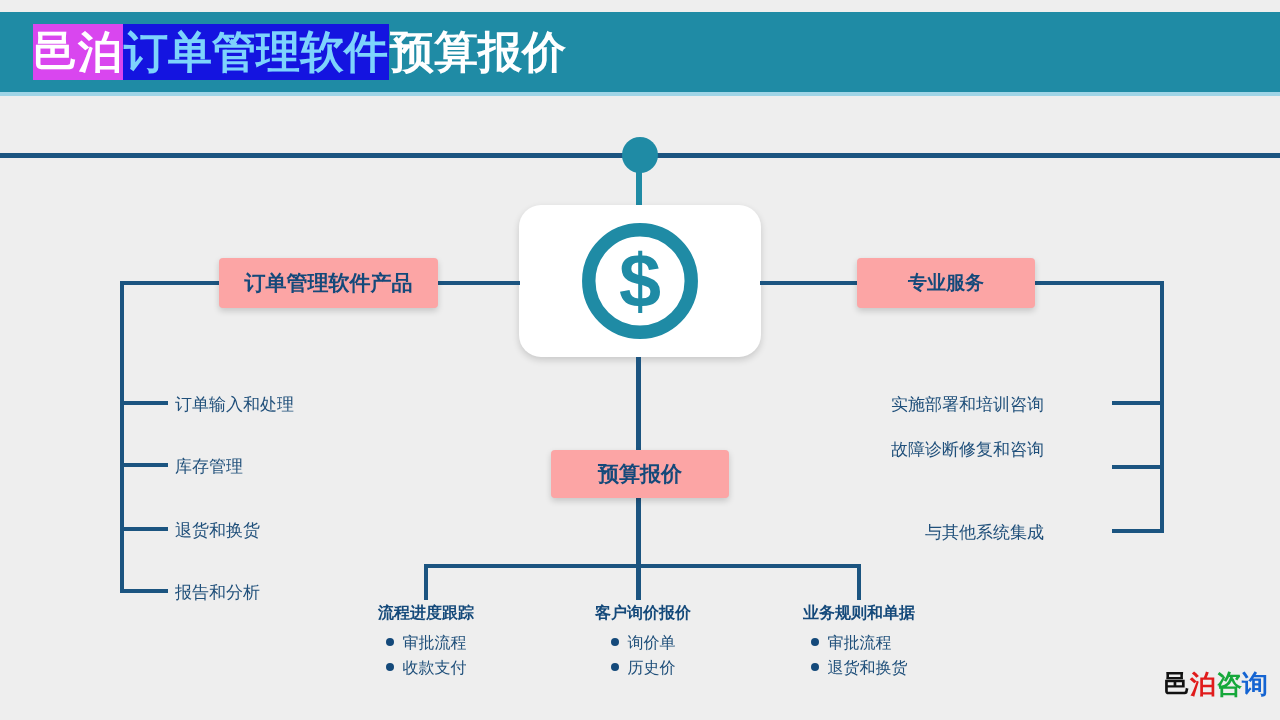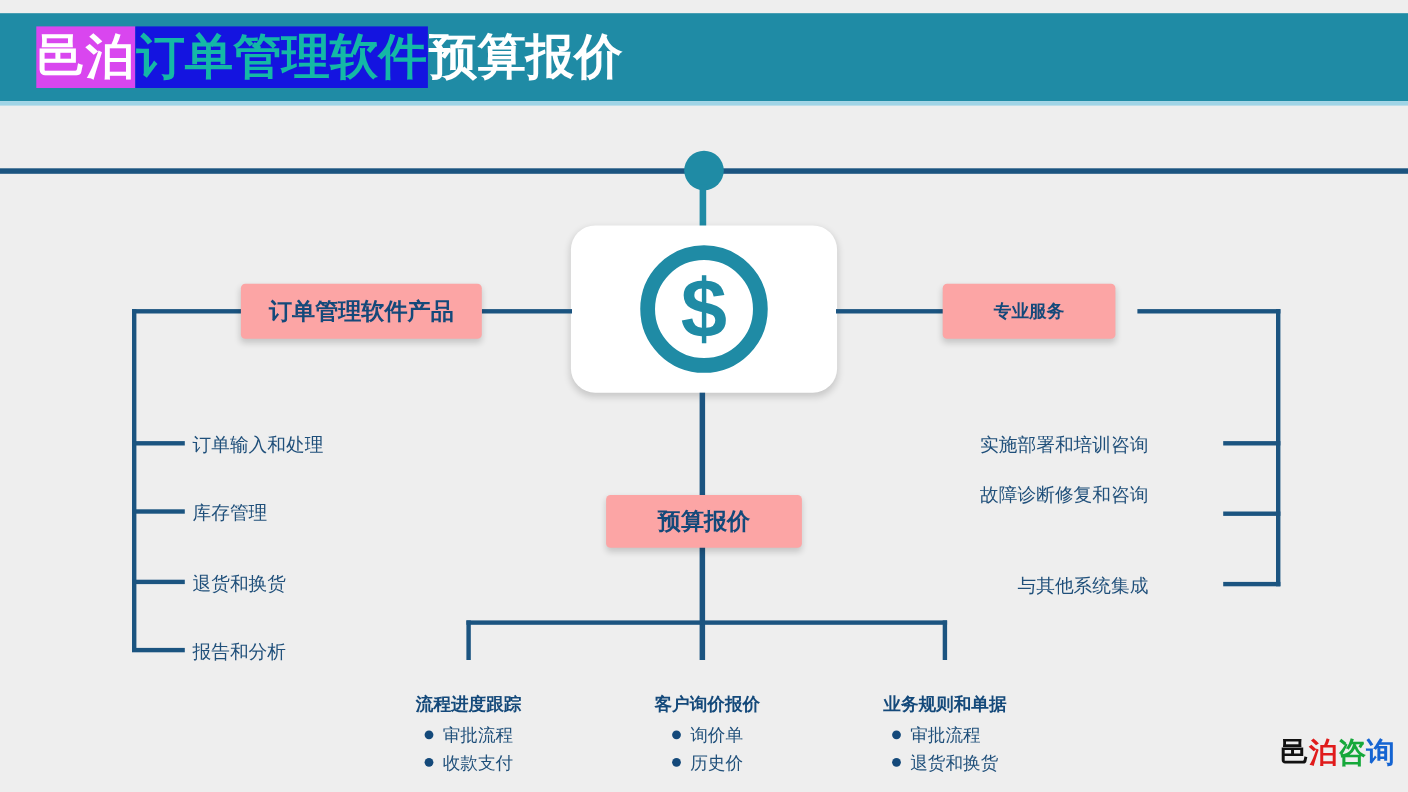--- a/index.html
+++ b/index.html
@@ -20,21 +20,21 @@
     position: absolute; left: 0; top: 92px; width: 1280px; height: 4px;
     background: #9fd4e6;
   }
   .header-title {
     position: absolute; left: 33px; top: 24px;
     font-size: 44px; font-weight: bold; line-height: 56px;
     white-space: nowrap; letter-spacing: 0px;
   }
   .ht-seg { display: inline-block; padding: 0 1px; }
   .ht-black { background: #d946ef; color: #ffffff; }
-  .ht-blue  { background: #1414e0; color: #14b8a6; }
+  .ht-blue  { background: #1414e0; color: #7dd3fc; }
   .ht-plain { color: #ffffff; }
 
   
   .line { position: absolute; background: #1b5480; }
   .line-teal { position: absolute; background: #1f8ba5; }
 
   .top-rule { left: 0; top: 153px; width: 1280px; height: 5px; }
   .top-node {
     position: absolute; left: 622px; top: 137px; width: 36px; height: 36px;
     border-radius: 50%; background: #1f8ba5;
@@ -51,35 +51,35 @@
   .center-card svg { display: block; }
 
   
   .label-box {
     position: absolute; background: #fca5a5; border-radius: 4px;
     box-shadow: 0 3px 6px rgba(0,0,0,0.17);
     display: flex; align-items: center; justify-content: center;
     color: #14497a; font-weight: bold; white-space: nowrap;
   }
   #box-product { left: 219px; top: 258px; width: 219px; height: 50px; font-size: 21px; }
-  #box-service { left: 857px; top: 258px; width: 157px; height: 50px; font-size: 16px; }
+  #box-service { left: 857px; top: 258px; width: 178px; height: 50px; font-size: 19px; }
   #box-custom  { left: 551px; top: 450px; width: 178px; height: 48px; font-size: 21px; }
 
   
   .branch-item {
     position: absolute; font-size: 17px; color: #1f4f7a; white-space: nowrap;
   }
   .left-item  { left: 175px; }
   .right-item { right: 236px; text-align: right; }
 
   
   .bottom-col { position: absolute; top: 603px; width: 230px; text-align: center; }
   .bc-title {
     font-size: 16px; font-weight: bold; color: #14497a;
-    white-space: nowrap; margin-bottom: 6px; margin-top: 27px;
+    white-space: nowrap; margin-bottom: 6px;
   }
   .bc-list { list-style: none; display: inline-block; text-align: left; }
   .bc-list li {
     font-size: 16px; color: #1f4f7a; line-height: 25px; white-space: nowrap;
   }
   .bullet {
     display: inline-block; width: 8px; height: 8px; border-radius: 50%;
     background: #14497a; margin-right: 9px; vertical-align: 2px;
   }
 

